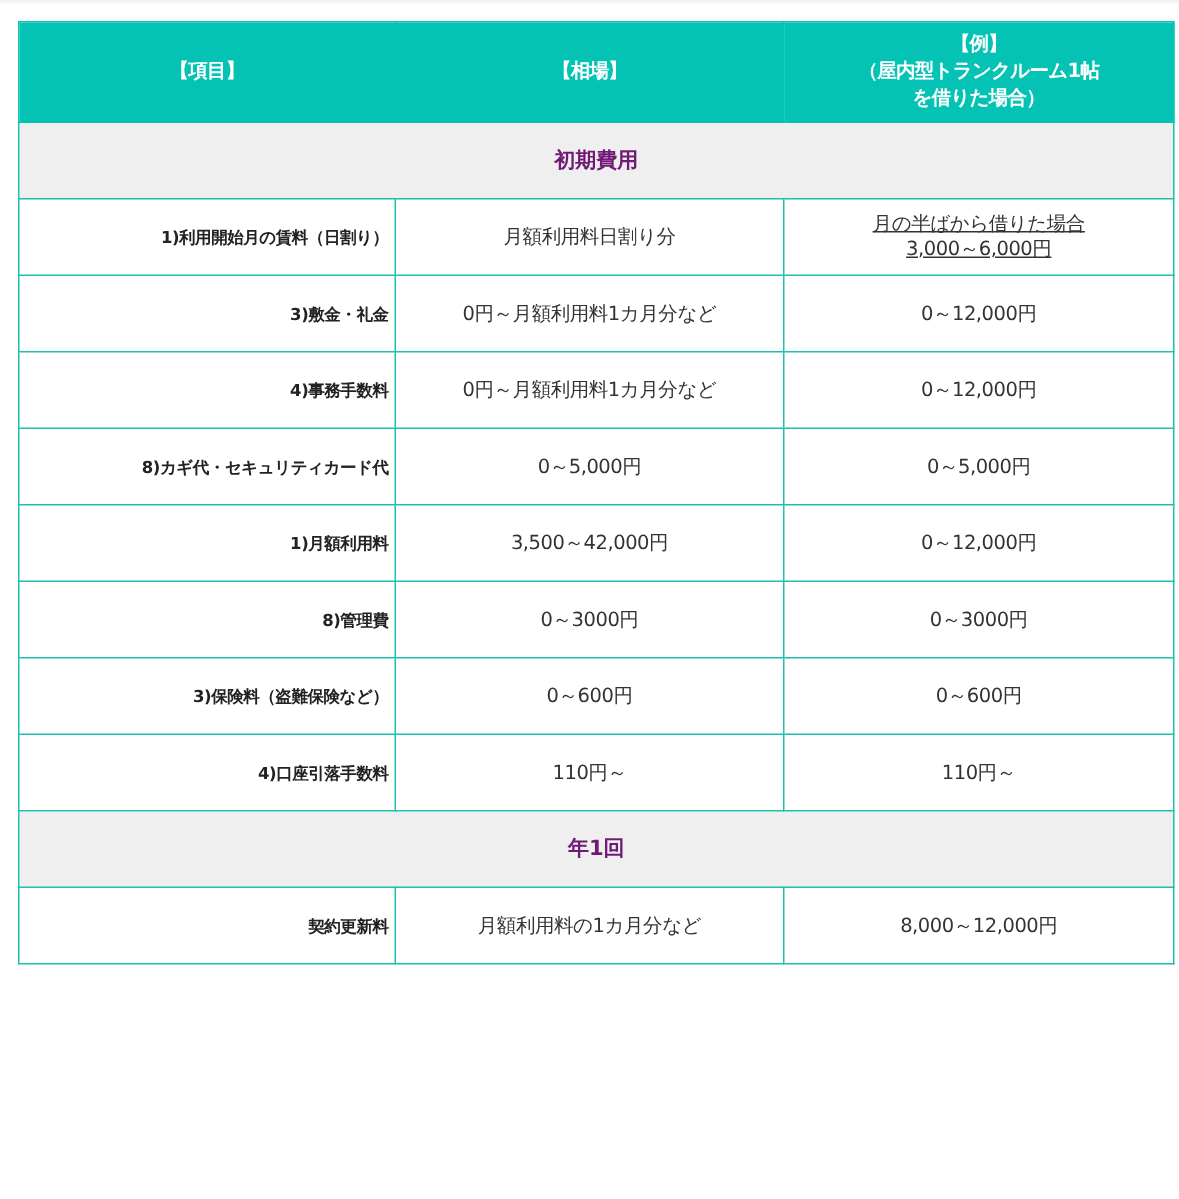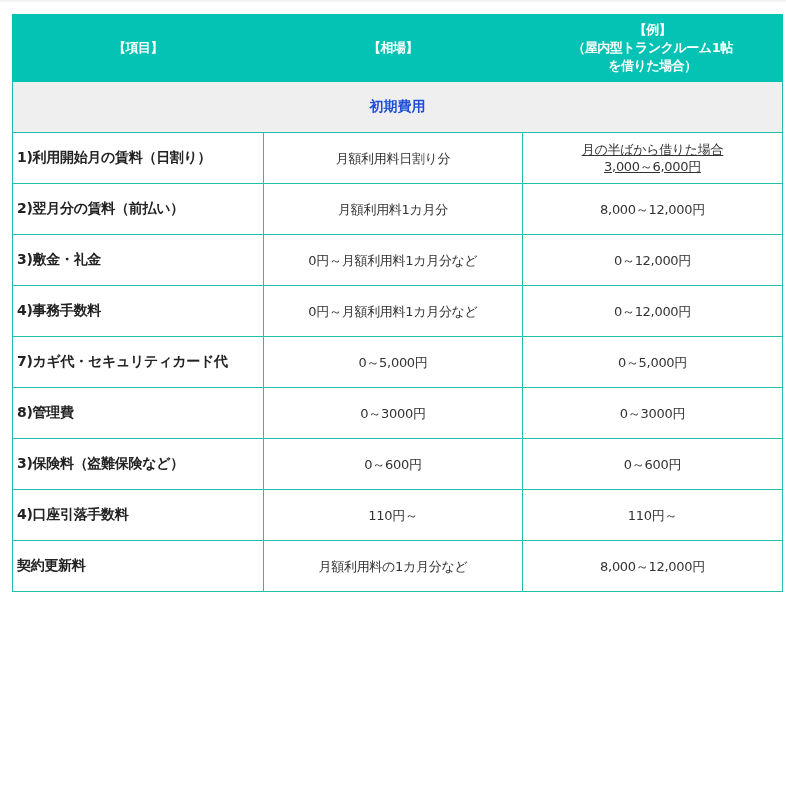--- a/index.html
+++ b/index.html
@@ -49,30 +49,30 @@
       border-color: #05c3b4;
       letter-spacing: -0.5px;
     }
     .price-table thead th .line { display: block; }
     .price-table tr.section td {
       background: #efefef;
       text-align: center;
       font-weight: bold;
       font-size: 14px;
       height: 51px;
-      color: #1d4ed8;
+      color: #701a75;
     }
     .price-table tr.item td {
       height: 51px;
       background: #ffffff;
     }
     .price-table td.label {
-      text-align: left;
+      text-align: right;
       font-weight: bold;
-      font-size: 14px;
+      font-size: 11px;
       color: #222;
       letter-spacing: -0.3px;
       white-space: nowrap;
     }
     .price-table td.value {
       text-align: center;
       font-size: 13px;
       color: #333;
       line-height: 17px;
       letter-spacing: -0.3px;
@@ -108,55 +108,58 @@
     </tr>
     <tr class="item">
       <td class="label">1)利用開始月の賃料（日割り）</td>
       <td class="value">月額利用料日割り分</td>
       <td class="value">
         <span class="line">月の半ばから借りた場合</span>
         <span class="line">3,000～6,000円</span>
       </td>
     </tr>
     <tr class="item">
-      <td class="label">2)翌月分の賃料（前払い）</td>
-      <td class="value">月額利用料1カ月分</td>
-      <td class="value">8,000～12,000円</td>
-    </tr>
-    <tr class="item">
       <td class="label">3)敷金・礼金</td>
       <td class="value">0円～月額利用料1カ月分など</td>
       <td class="value">0～12,000円</td>
     </tr>
     <tr class="item">
       <td class="label">4)事務手数料</td>
       <td class="value">0円～月額利用料1カ月分など</td>
       <td class="value">0～12,000円</td>
     </tr>
     <tr class="item">
-      <td class="label">7)カギ代・セキュリティカード代</td>
+      <td class="label">8)カギ代・セキュリティカード代</td>
       <td class="value">0～5,000円</td>
       <td class="value">0～5,000円</td>
     </tr>
 
+    <tr class="item">
+      <td class="label">1)月額利用料</td>
+      <td class="value">3,500～42,000円</td>
+      <td class="value">0～12,000円</td>
+    </tr>
     <tr class="item">
       <td class="label">8)管理費</td>
       <td class="value">0～3000円</td>
       <td class="value">0～3000円</td>
     </tr>
     <tr class="item">
       <td class="label">3)保険料（盗難保険など）</td>
       <td class="value">0～600円</td>
       <td class="value">0～600円</td>
     </tr>
     <tr class="item">
       <td class="label">4)口座引落手数料</td>
       <td class="value">110円～</td>
       <td class="value">110円～</td>
     </tr>
 
+    <tr class="section">
+      <td colspan="3">年1回</td>
+    </tr>
     <tr class="item">
       <td class="label">契約更新料</td>
       <td class="value">月額利用料の1カ月分など</td>
       <td class="value">8,000～12,000円</td>
     </tr>
   </tbody>
 </table>
 
 </body></html>

